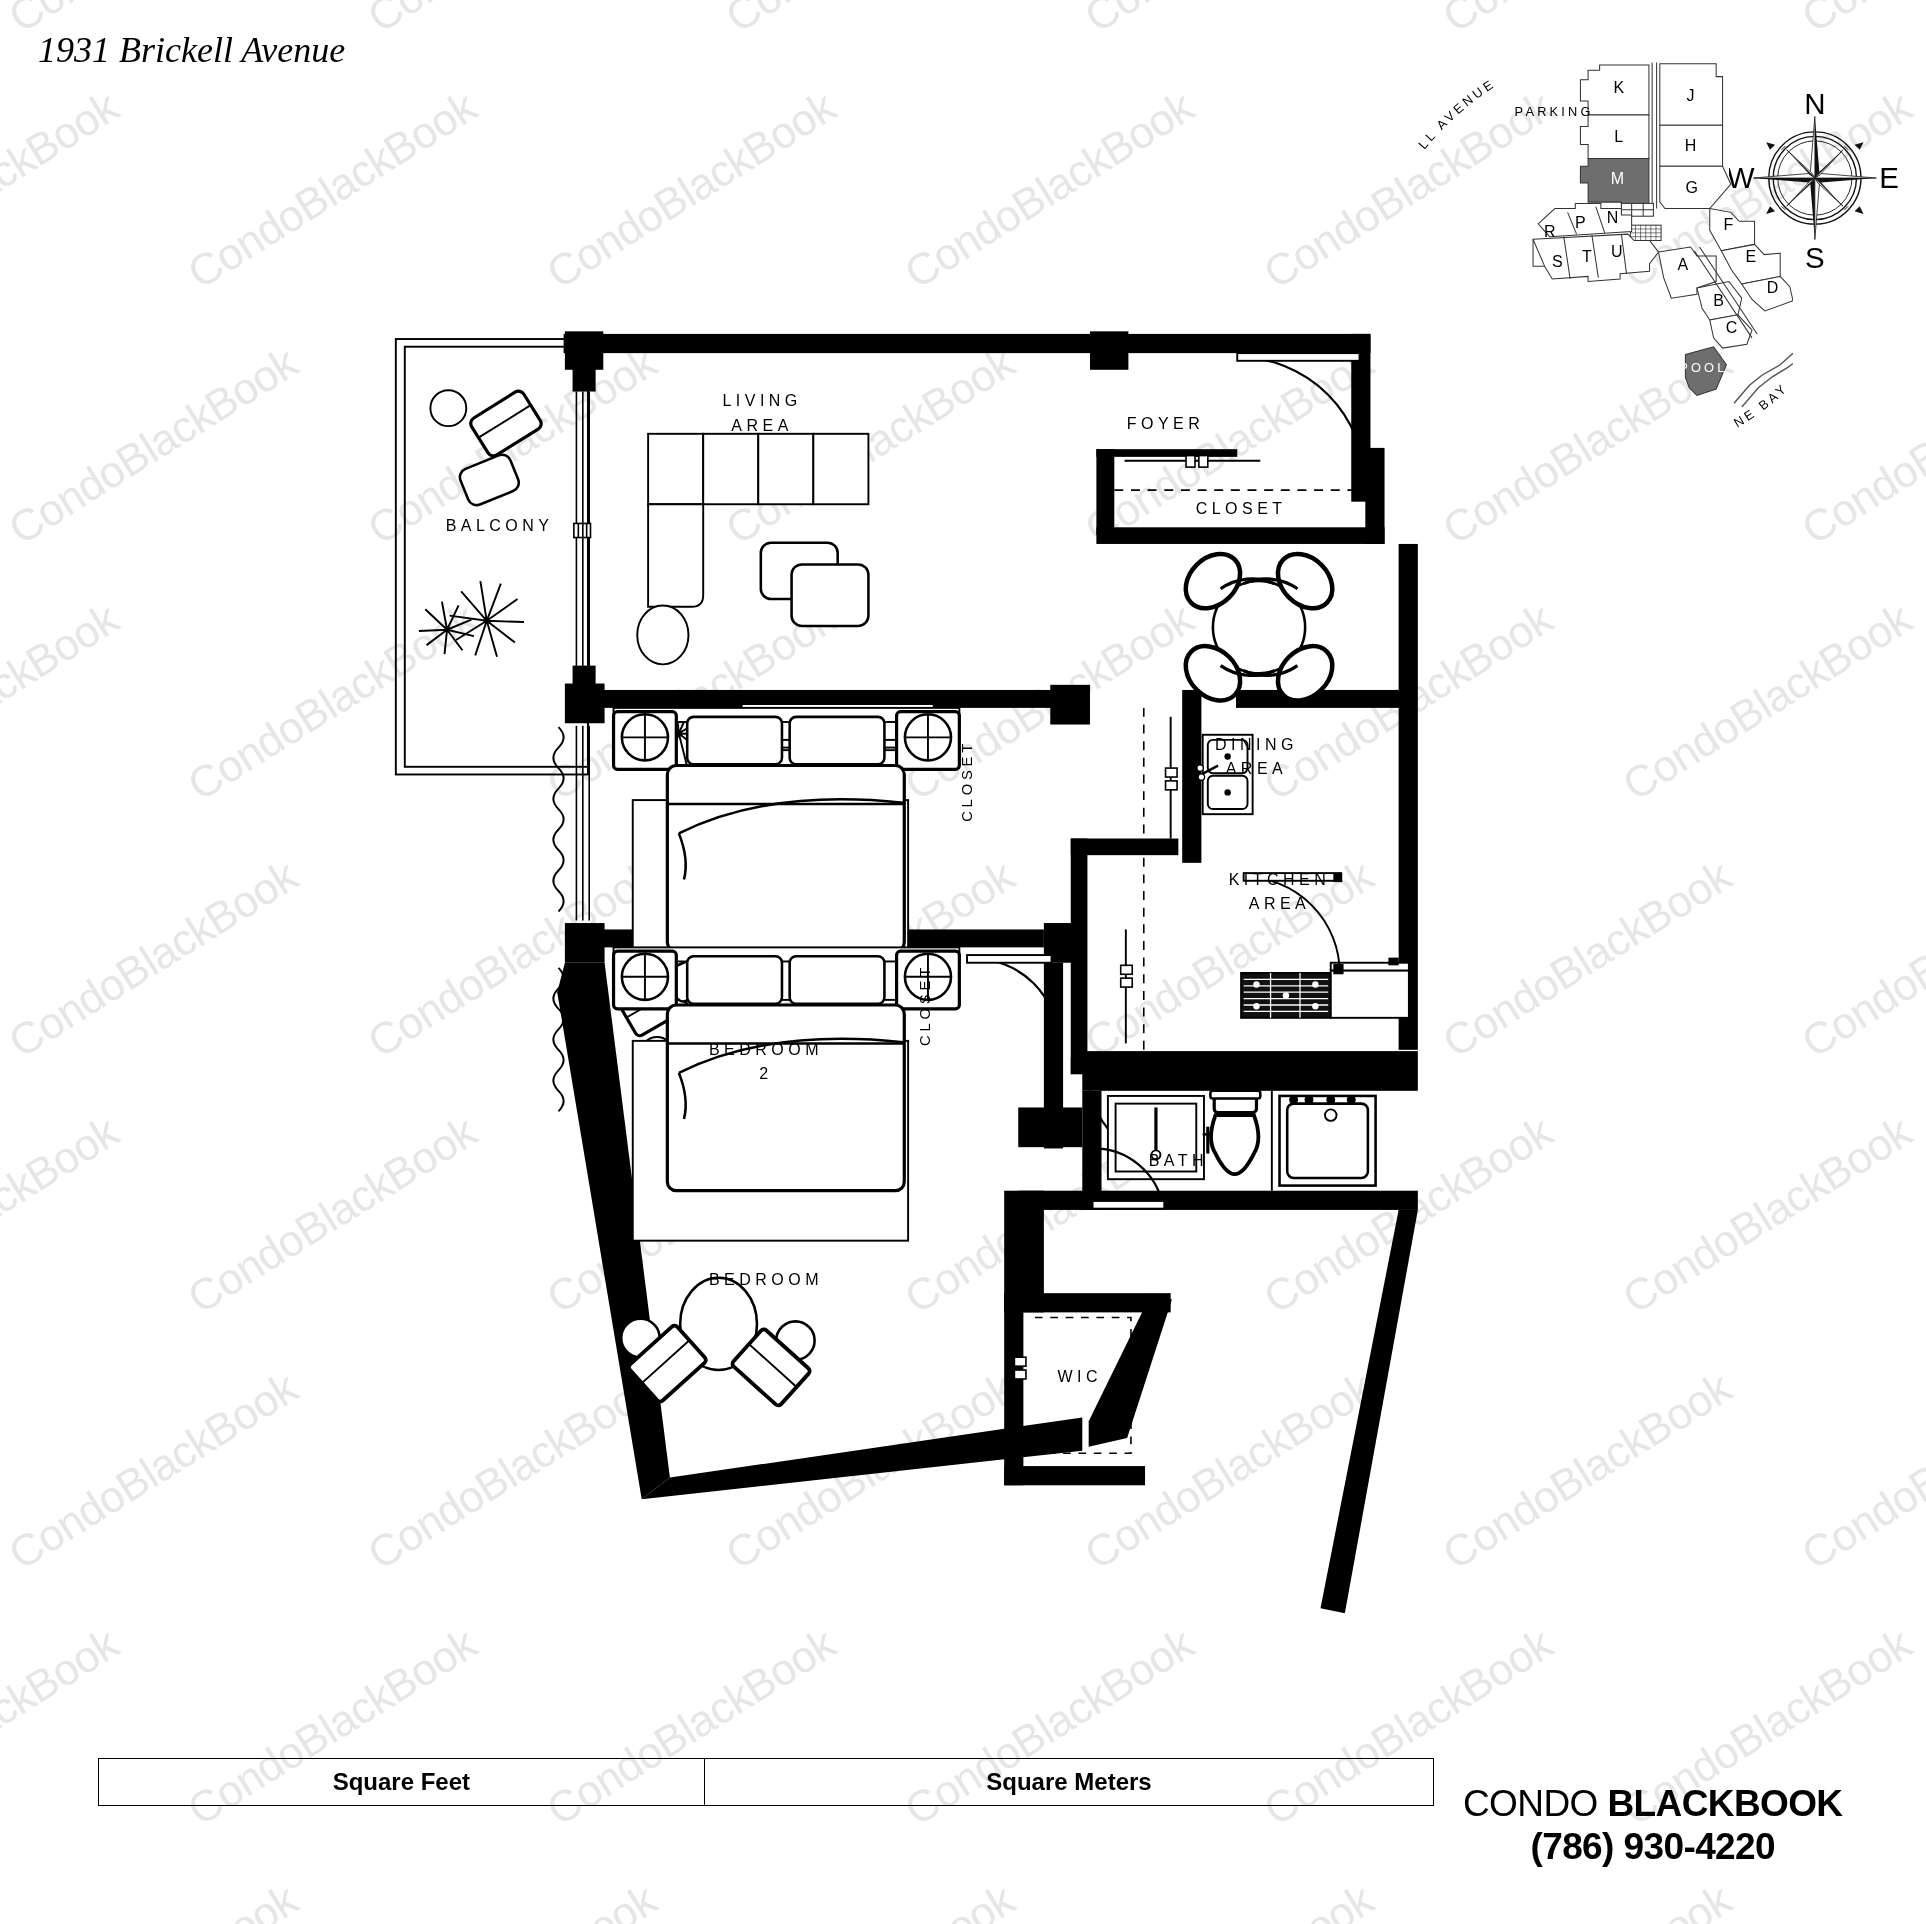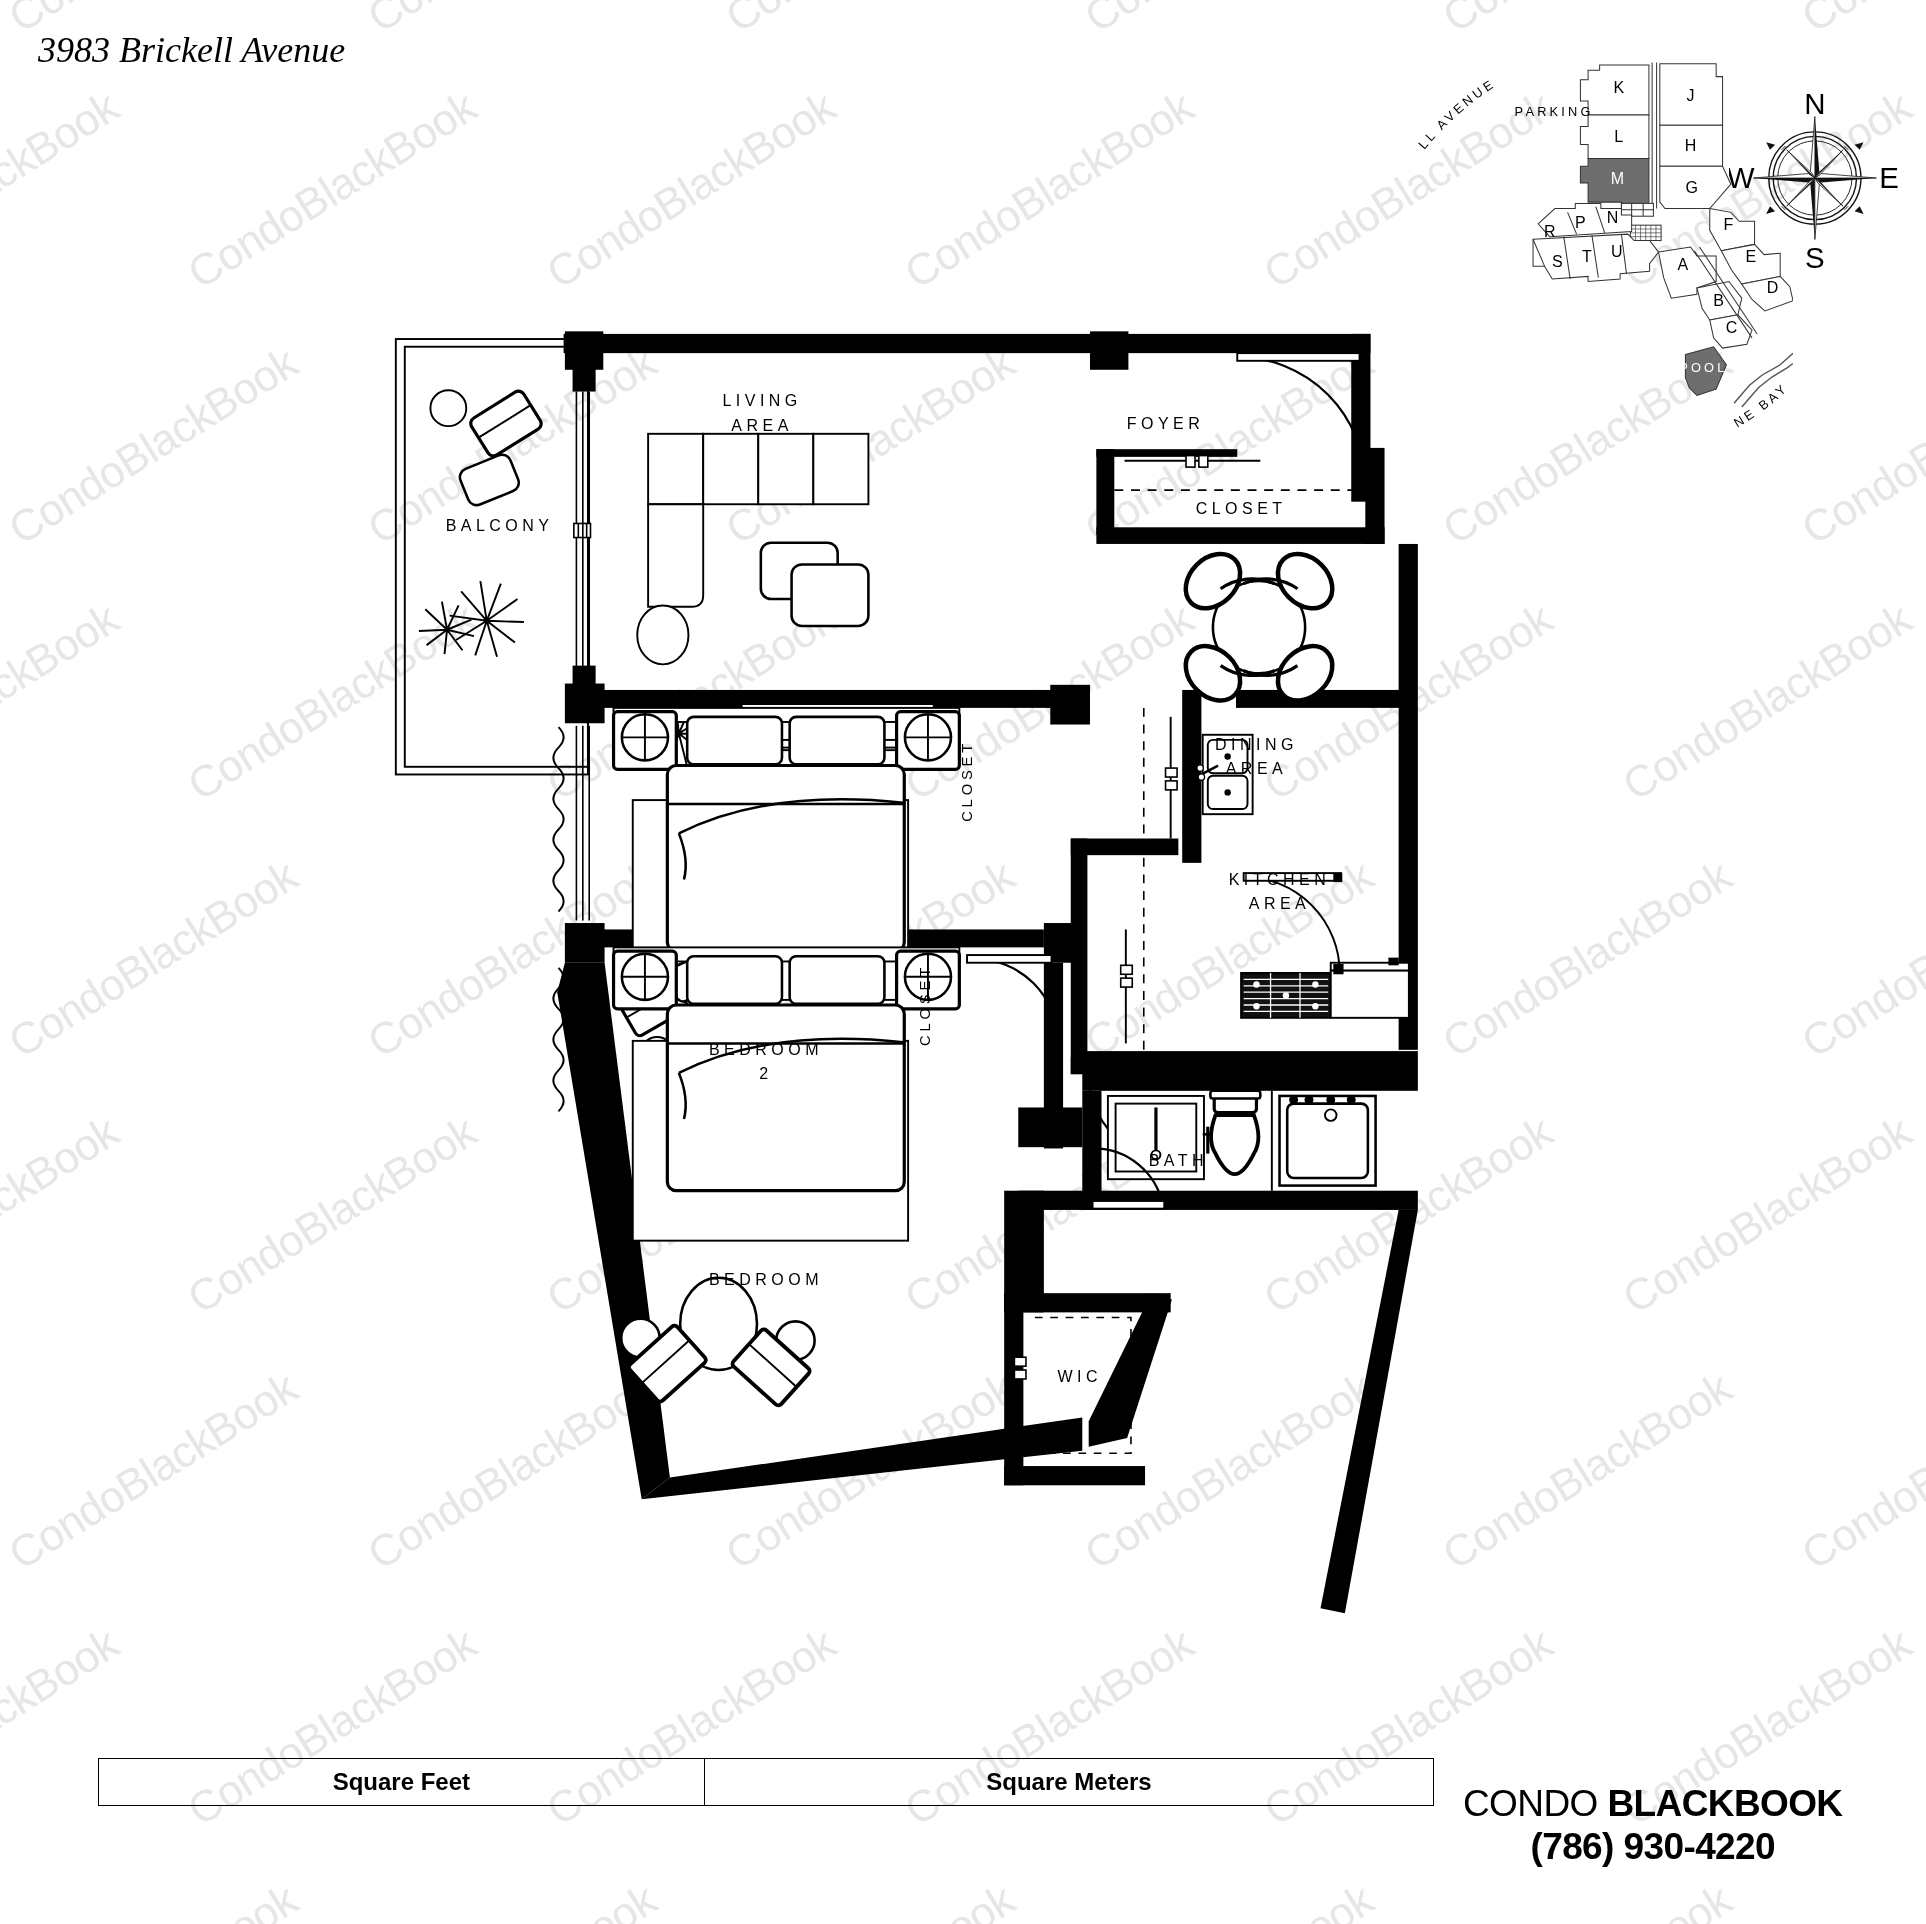--- a/index.html
+++ b/index.html
@@ -108,21 +108,21 @@
     <div class="wm" style="color: rgb(230, 230, 230); font-size: 44px; left: 1614px; top: 1793px;">CondoBlackBook</div>
     <div class="wm" style="color: rgb(230, 230, 230); font-size: 44px; left: 0px; top: 2049px;">CondoBlackBook</div>
     <div class="wm" style="color: rgb(230, 230, 230); font-size: 44px; left: 359px; top: 2049px;">CondoBlackBook</div>
     <div class="wm" style="color: rgb(230, 230, 230); font-size: 44px; left: 717px; top: 2049px;">CondoBlackBook</div>
     <div class="wm" style="color: rgb(230, 230, 230); font-size: 44px; left: 1076px; top: 2049px;">CondoBlackBook</div>
     <div class="wm" style="color: rgb(230, 230, 230); font-size: 44px; left: 1434px; top: 2049px;">CondoBlackBook</div>
     <div class="wm" style="color: rgb(230, 230, 230); font-size: 44px; left: 1793px; top: 2049px;">CondoBlackBook</div>
   </div>
 
 <div id="title-block">
-  <div id="sub-title">3983 Brickell Avenue</div>
+  <div id="sub-title">1931 Brickell Avenue</div>
 </div>
 
 <svg id="keyplan" viewBox="0 0 620 720">
   <g fill="none" stroke="#333" stroke-width="1.6">
 
     <path d="M300 95 L300 80 L318 80 L318 72 L395 72 L395 150 L300 150 L300 128 L288 128 L288 95 Z" fill="#fff"></path>
     <path d="M300 150 L395 150 L395 218 L300 218 L300 196 L288 196 L288 168 L300 168 Z" fill="#fff"></path>
     <path d="M300 218 L395 218 L395 292 L352 292 L352 286 L300 286 L300 256 L288 256 L288 230 L300 230 Z" fill="#6e6e6e" stroke="#333"></path>
 
     <path d="M412 70 L500 70 L500 90 L510 90 L510 166 L412 166 Z" fill="#fff"></path>

